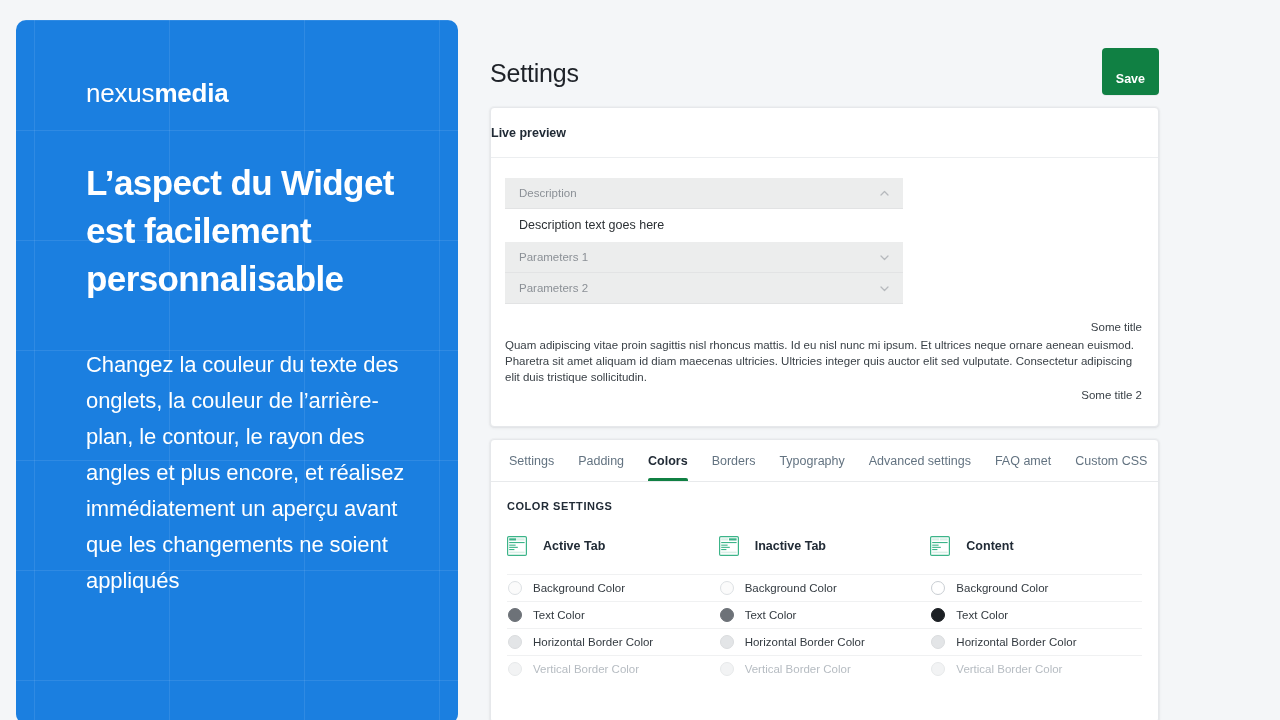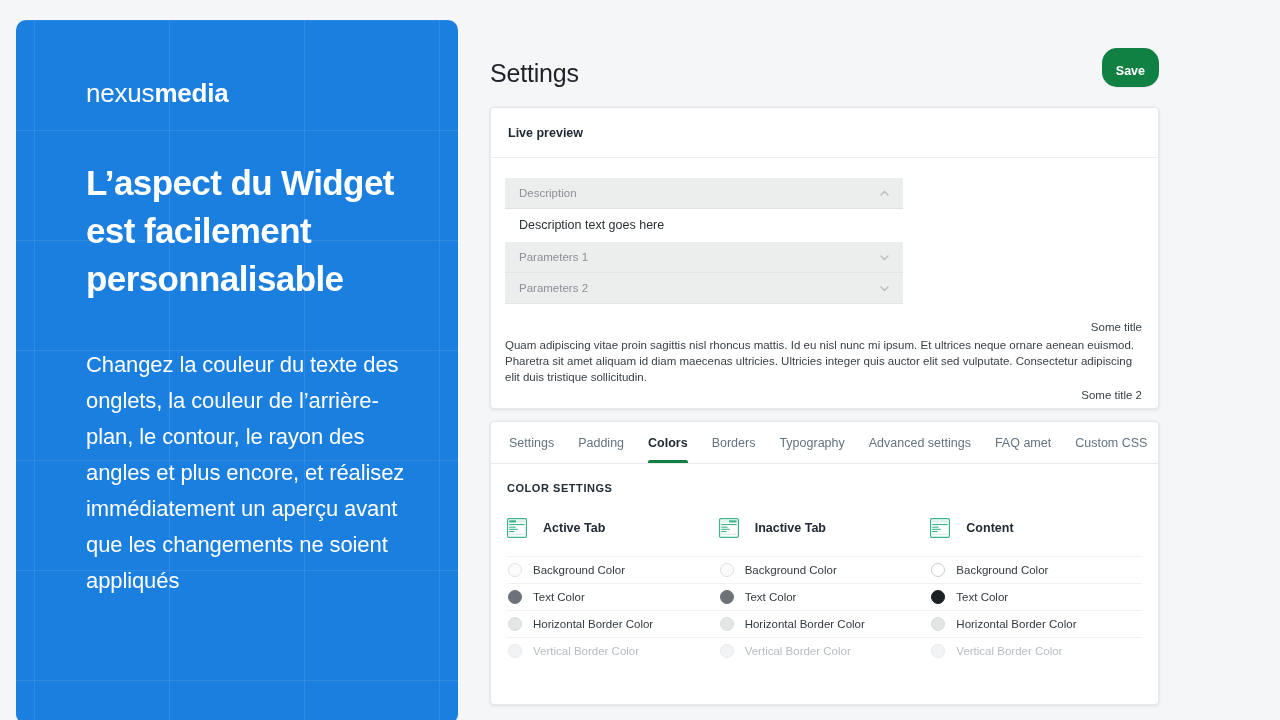--- a/index.html
+++ b/index.html
@@ -66,41 +66,41 @@
     padding: 32px 32px 0 32px;
   }
   .topbar { display: flex; align-items: flex-start; justify-content: space-between; height: 48px; }
   .page-title {
     font-size: 25px; color: #1f2329; font-weight: 400; letter-spacing: -0.2px;
     line-height: 30px; padding-top: 10px;
   }
   .save-btn {
     background: #108043; color: #fff;
     font-size: 12.5px; font-weight: 600;
-    border: none; border-radius: 15px;
-    padding: 16px 14px 9px;
+    border: none; border-radius: 4px;
+    padding: 24px 14px 9px;
     cursor: pointer;
     line-height: 14px;
     box-shadow: 0 1px 0 rgba(22,29,37,.05);
   }
 
   .card {
     background: #ffffff;
     border: 1px solid #e6e8eb;
     border-radius: 4px;
     box-shadow: 0 0 0 1px rgba(63,63,68,0.02), 0 1px 3px 0 rgba(63,63,68,0.10);
   }
   #preview-card { margin-top: 11px; }
   .card-title {
     font-size: 12.5px; font-weight: 700; color: #212b36;
-    padding: 18px 17px 17px;
+    padding: 18px 0 17px;
     border-bottom: 1px solid #eceef0;
     letter-spacing: 0px;
   }
-  .card-body { padding: 20px 14px 4px 14px; }
+  .card-body { padding: 20px 14px 22px 14px; }
 
   
   .acc { width: 398px; }
   .acc-head {
     background: #eceded;
     height: 31px;
     display: flex; align-items: center; justify-content: space-between;
     padding: 0 13px 0 14px;
     font-size: 11.5px; color: #8b9096;
     border-bottom: 1px solid #e2e3e4;

